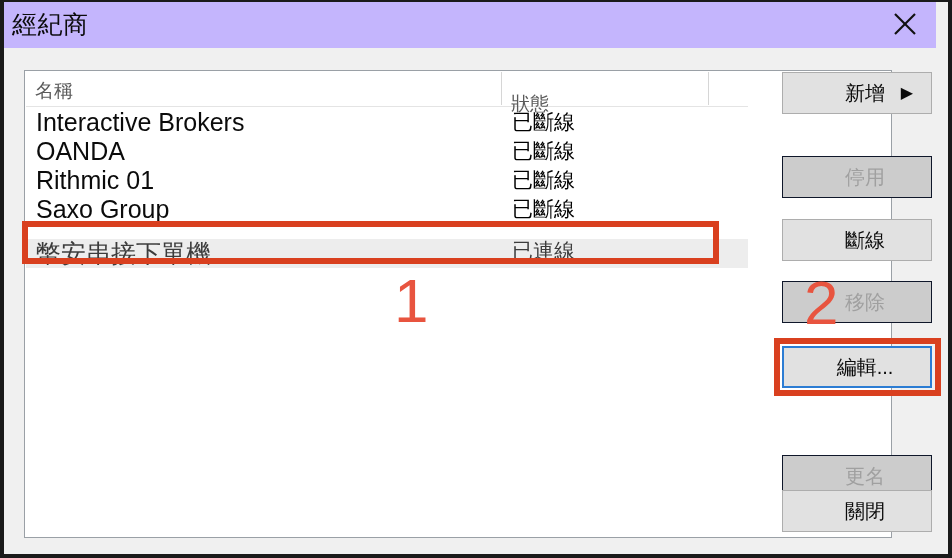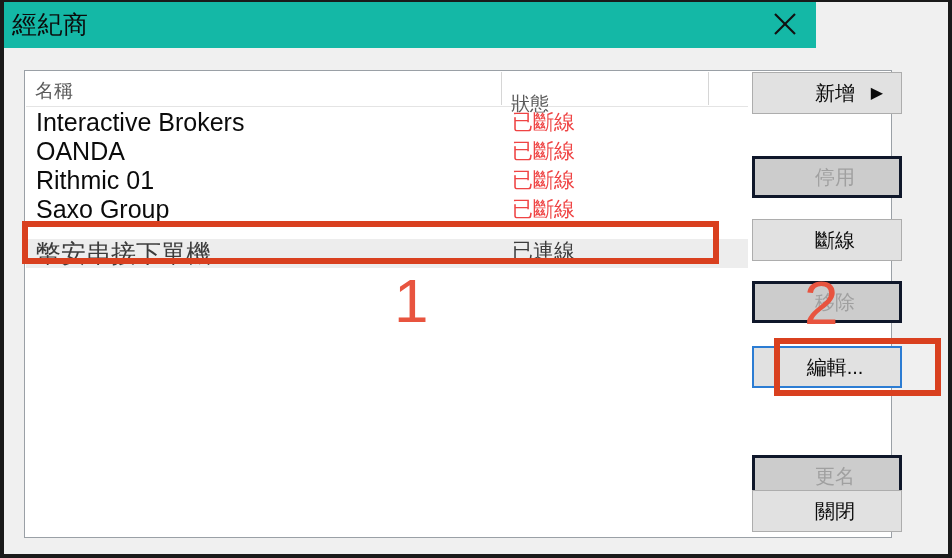--- a/index.html
+++ b/index.html
@@ -18,22 +18,22 @@
     border-left: 4px solid #1a1a1a;
     border-right: 4px solid #1a1a1a;
     border-bottom: 4px solid #1a1a1a;
     border-top: 2px solid #1a1a1a;
   }
 
   
   #titlebar {
     position: absolute;
     left: 0; top: 0;
-    width: 812px; height: 46px;
-    background: #14b8a6;
+    width: 932px; height: 46px;
+    background: #c4b5fd;
   }
   #title-text {
     position: absolute;
     left: 8px; top: 6px;
     font-size: 25px;
     color: #0b0b0b;
     letter-spacing: 0.5px;
     white-space: nowrap;
   }
   #close-x {
@@ -91,46 +91,46 @@
     position: absolute;
     left: 10px; top: -2px;
     font-size: 25px;
     color: #0b0b0b;
     white-space: nowrap;
   }
   .row .state {
     position: absolute;
     left: 486px; top: -2px;
     font-size: 21px;
-    color: #ef4444;
+    color: #000000;
     white-space: nowrap;
   }
   .row.selected { background: #ededed; }
   .row.selected .name, .row.selected .state { color: #3c3c3c; }
 
   
   .btn {
     position: absolute;
-    left: 748px;
+    left: 778px;
     width: 150px; height: 42px;
     background: #e1e1e1;
     border: 1px solid #adadad;
     font-size: 20px;
     color: #0b0b0b;
     display: flex;
     align-items: center;
     justify-content: center;
     font-family: "Liberation Sans", "DejaVu Sans", sans-serif;
     cursor: default;
     white-space: nowrap;
     padding-left: 16px;
   }
   .btn.disabled {
     background: #cccccc;
-    border: 3px solid #0f172a;
+    border: 1px solid #0f172a;
     color: #a0a0a0;
   }
   .btn.focused {
     border: 2px solid #2b7cd3;
     background: #e1e1e1;
   }
   .btn .arrow {
     position: absolute;
     right: 18px;
     font-size: 16px;

